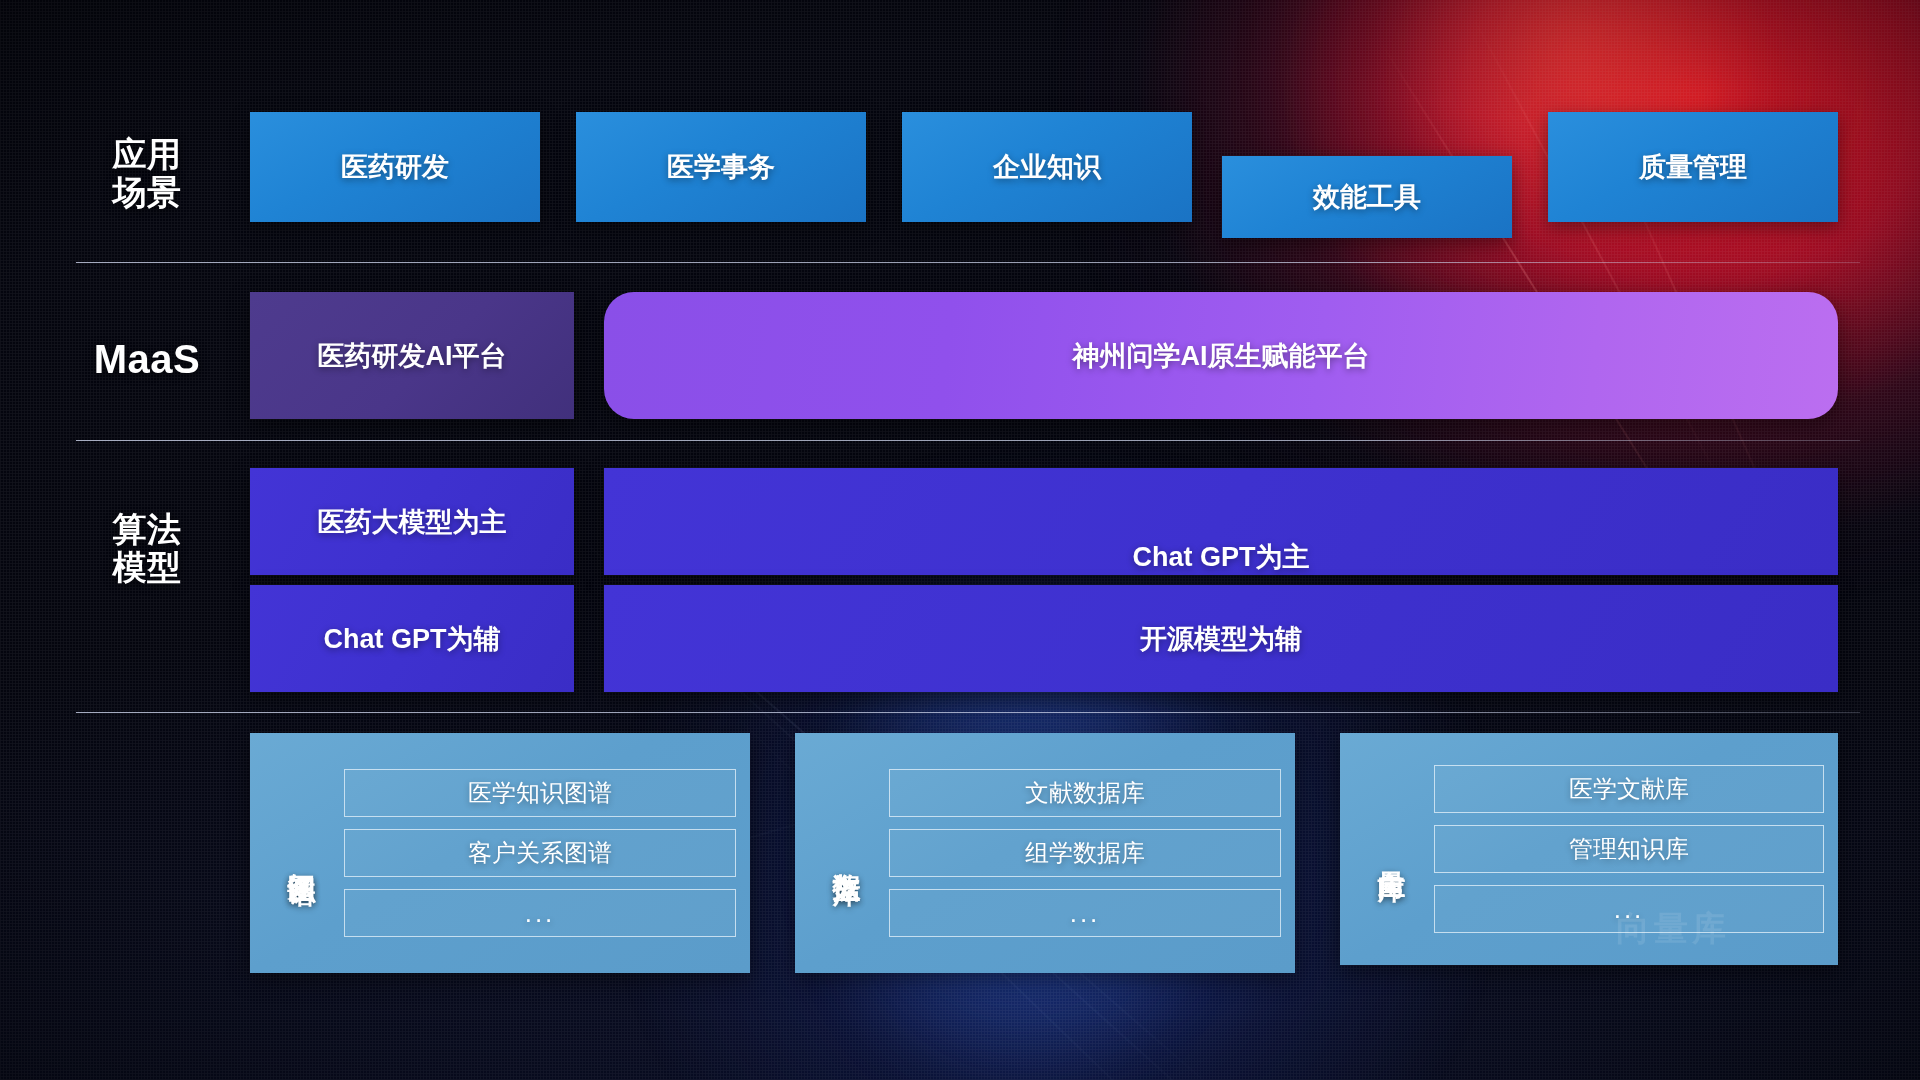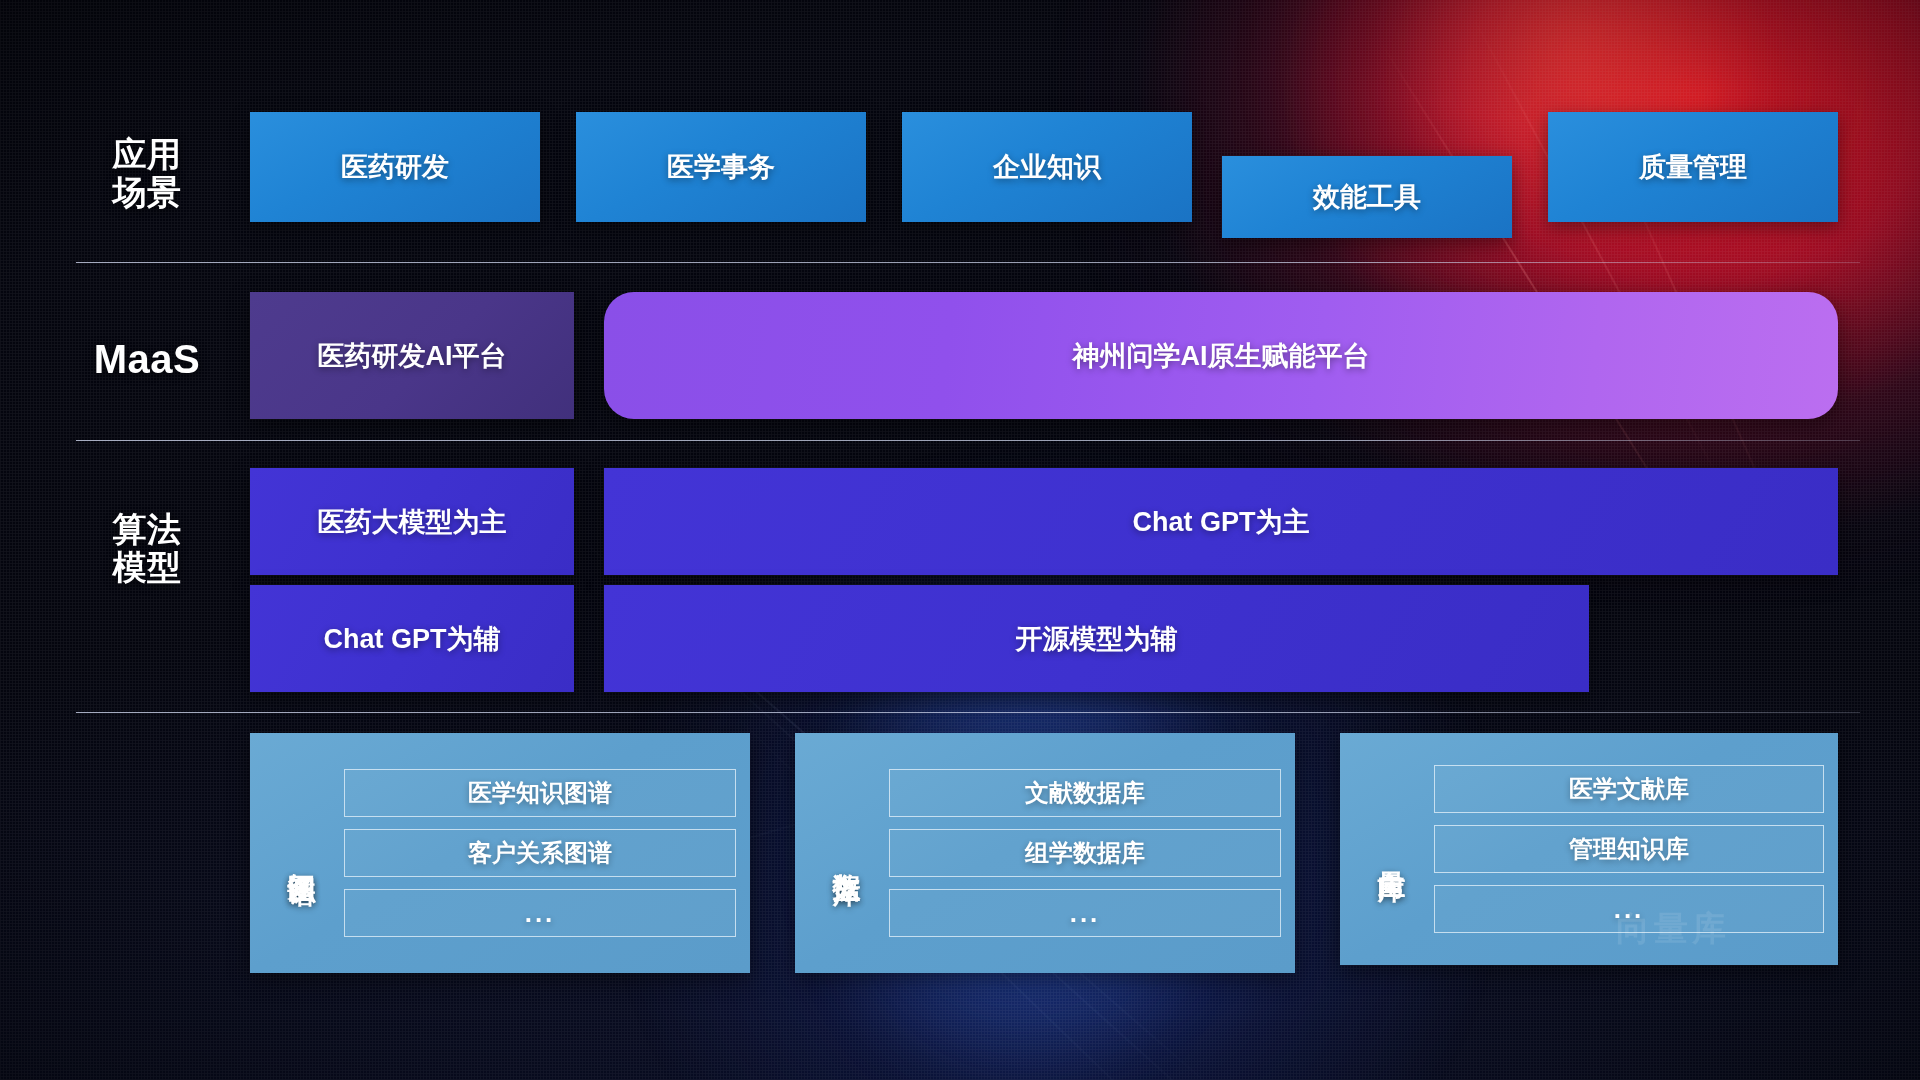--- a/index.html
+++ b/index.html
@@ -128,21 +128,21 @@
     text-shadow:0 2px 6px rgba(0,0,0,.35);
     writing-mode:vertical-rl;
     margin:0 6px 0 14px;
     display:flex; align-items:center; justify-content:center;
   }
   .kd-items { flex:1 1 auto; display:flex; flex-direction:column; gap:12px; }
   .kd-item {
     height:48px;
     border:1px solid rgba(236,245,252,.72);
     display:flex; align-items:center; justify-content:center;
-    color:#ffffff; font-weight:700; font-size:24px;
+    color:#ffffff; font-weight:400; font-size:24px;
     text-shadow:0 2px 6px rgba(0,0,0,.32);
     background:rgba(255,255,255,.035);
     white-space:nowrap;
   }
   .kd-item.dots { font-size:26px; letter-spacing:3px; }
 
   .wm {
     position:absolute; right:190px; bottom:128px;
     color:rgba(255,255,255,.10); font-size:34px; font-weight:700;
     letter-spacing:4px; pointer-events:none;
@@ -209,27 +209,27 @@
   <div class="divider" style="top:440px;"></div>
 
   <div class="row-label" style="top:510px; font-size:34px;">
     <div>算法</div>
     <div>模型</div>
   </div>
 
   <div class="card algo-card" style="left:250px; top:468px; width:324px; height:107px;">
     <span>医药大模型为主</span>
   </div>
-  <div class="card algo-card" style="left:604px; top:468px; width:1234px; height:107px;">
+  <div class="card algo-card" style="left:604px; top:468px; width:1234px; height:107px;align-items:flex-end;">
     <span>Chat GPT为主</span>
   </div>
   <div class="card algo-card" style="left:250px; top:585px; width:324px; height:107px;">
     <span>Chat GPT为辅</span>
   </div>
-  <div class="card algo-card" style="left:604px; top:585px; width:985px; height:107px;">
+  <div class="card algo-card" style="left:604px; top:585px; width:1234px; height:107px;">
     <span>开源模型为辅</span>
   </div>
 
   <div class="divider" style="top:712px;"></div>
 
 
   <div class="kd-block" style="left:250px; top:733px; width:500px; height:240px;">
     <div class="kd-vlabel">知识图谱</div>
     <div class="kd-items">
       <div class="kd-item">医学知识图谱</div>

